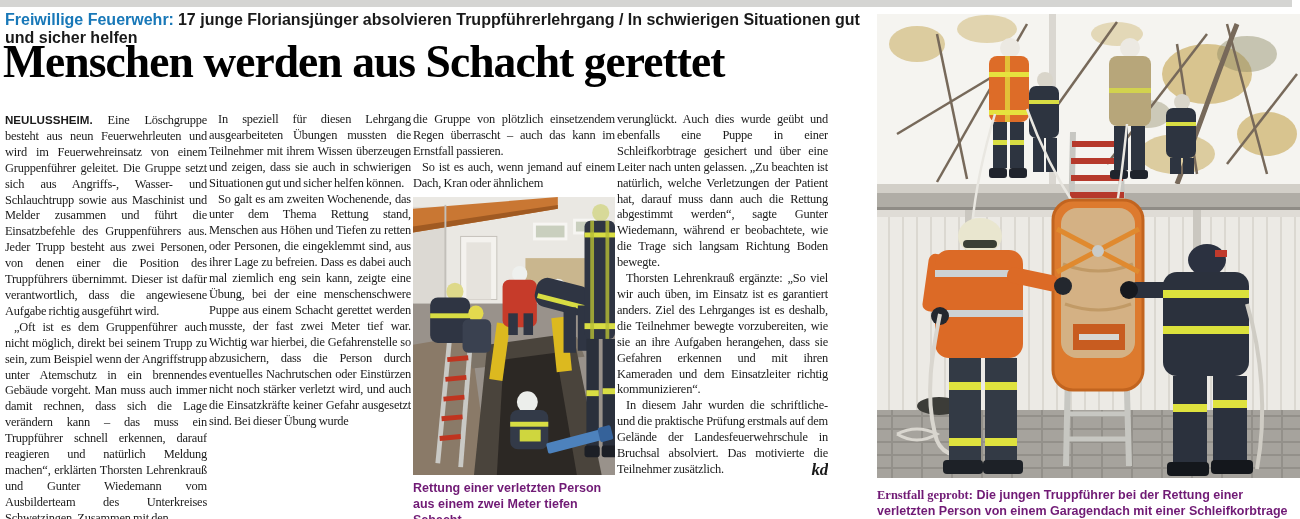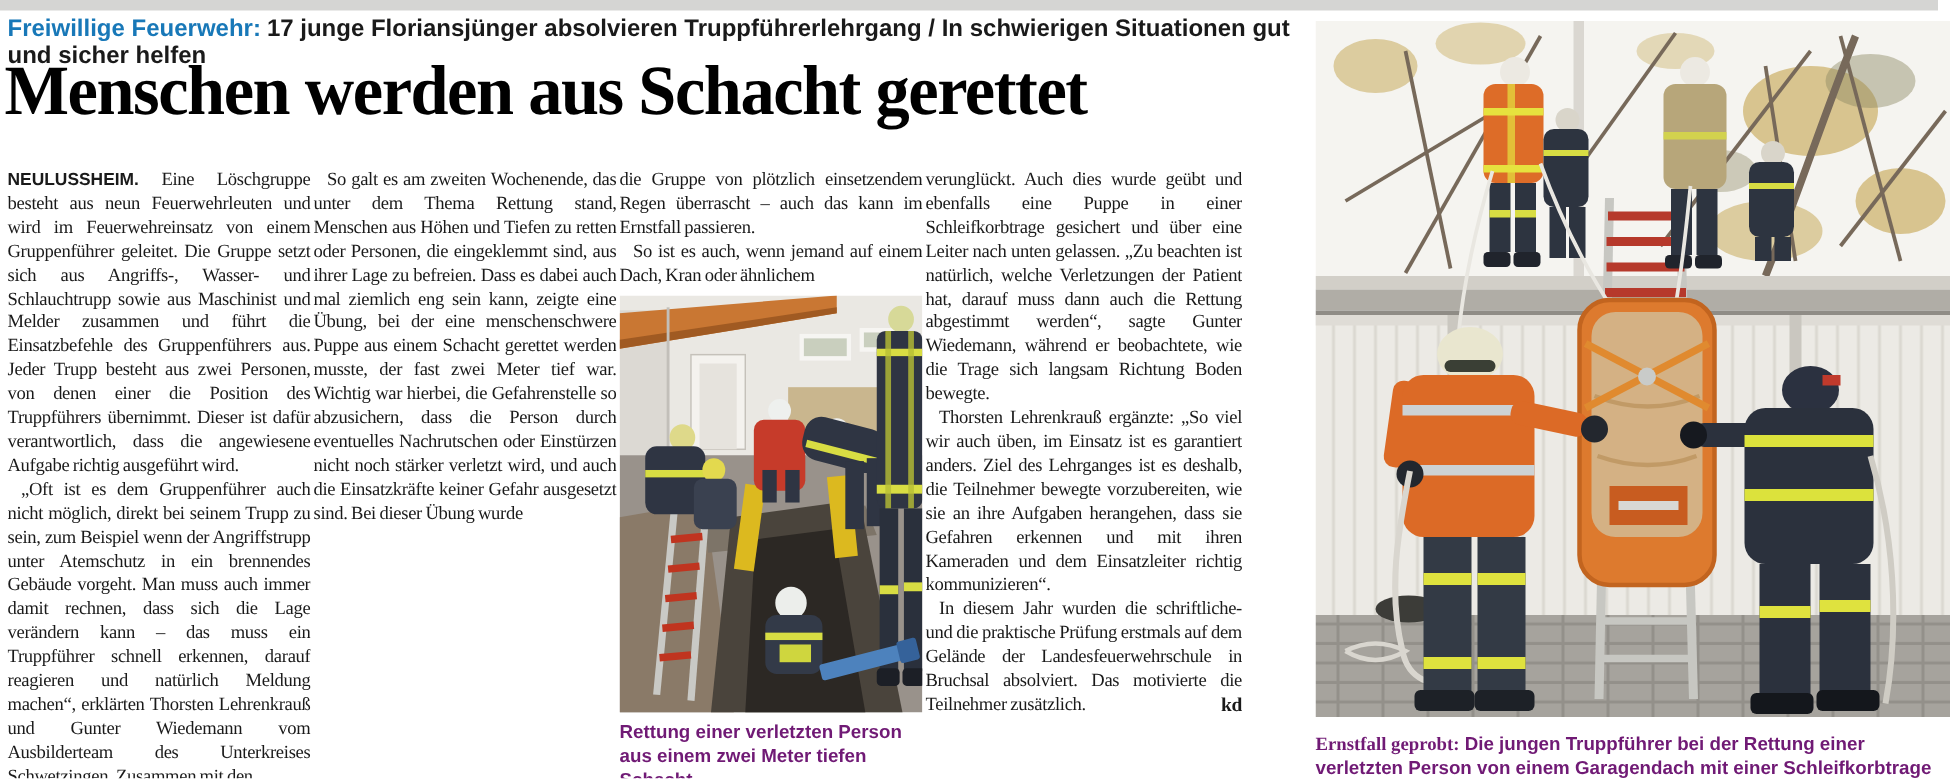--- a/index.html
+++ b/index.html
@@ -14,21 +14,21 @@
             letter-spacing:-1px;color:#000;white-space:nowrap;transform:scaleX(.97);transform-origin:left;}
   .cols{position:absolute;left:5px;top:112px;width:856px;height:419px;overflow:hidden;
         display:grid;grid-template-columns:202px 202px 202px 211px;column-gap:2px;}
   .col{overflow:hidden;}
   .para{margin:0;font-size:12.4px;line-height:15.9px;text-align:justify;
         letter-spacing:-0.2px;word-spacing:-0.6px;}
   .para.ind{text-indent:9px;}
   .lead{font-family:"Liberation Sans", sans-serif;font-weight:bold;font-size:11.6px;letter-spacing:0;}
   .subhead{margin:5px 0 1px 0;font-family:"Liberation Sans", sans-serif;font-weight:bold;
            font-size:13px;color:#111;}
-  .author{float:right;font-weight:bold;font-size:13px;}
+  .author{float:right;font-style:italic;font-weight:bold;font-size:17px;}
   figure{margin:0;}
   .photo-fig{margin-top:5px;}
   .photo-fig svg{display:block;}
   .caption{font-family:"Liberation Sans", sans-serif;font-weight:bold;font-size:12.5px;
            line-height:16px;color:#701a75;margin-top:5px;}
   .cap-lead{font-family:Liberation Serif, serif;font-weight:bold;}
   .right-photo-block{position:absolute;left:877px;top:14px;width:423px;}
 </style>
 </head>
 <body>
@@ -42,20 +42,21 @@
   <h1 class="headline">Menschen werden aus Schacht gerettet</h1>
 
   <div class="cols">
 
     <div class="col">
       <p class="para"><span class="lead">NEULUSSHEIM.</span> <span>Eine Löschgruppe besteht aus neun Feuerwehrleuten und wird im Feuerwehreinsatz von einem Gruppenführer geleitet. Die Gruppe setzt sich aus Angriffs-, Wasser- und Schlauchtrupp sowie aus Maschinist und Melder zusammen und führt die Einsatzbefehle des Gruppenführers aus. Jeder Trupp besteht aus zwei Personen, von denen einer die Position des Truppführers übernimmt. Dieser ist dafür verantwortlich, dass die angewiesene Aufgabe richtig ausgeführt wird.</span></p>
       <p class="para ind">„Oft ist es dem Gruppenführer auch nicht möglich, direkt bei seinem Trupp zu sein, zum Beispiel wenn der Angriffstrupp unter Atemschutz in ein brennendes Gebäude vorgeht. Man muss auch immer damit rechnen, dass sich die Lage verändern kann – das muss ein Truppführer schnell erkennen, darauf reagieren und natürlich Meldung machen“, erklärten Thorsten Lehrenkrauß und Gunter Wiedemann vom Ausbilderteam des Unterkreises Schwetzingen. Zusammen mit den</p>
     </div>
 
     <div class="col">
+      <p class="para ind">In speziell für diesen Lehrgang ausgearbeiteten Übungen mussten die Teilnehmer mit ihrem Wissen überzeugen und zeigen, dass sie auch in schwierigen Situationen gut und sicher helfen können.</p>
       <p class="para ind">So galt es am zweiten Wochenende, das unter dem Thema Rettung stand, Menschen aus Höhen und Tiefen zu retten oder Personen, die eingeklemmt sind, aus ihrer Lage zu befreien. Dass es dabei auch mal ziemlich eng sein kann, zeigte eine Übung, bei der eine menschenschwere Puppe aus einem Schacht gerettet werden musste, der fast zwei Meter tief war. Wichtig war hierbei, die Gefahrenstelle so abzusichern, dass die Person durch eventuelles Nachrutschen oder Einstürzen nicht noch stärker verletzt wird, und auch die Einsatzkräfte keiner Gefahr ausgesetzt sind. Bei dieser Übung wurde</p>
     </div>
 
     <div class="col">
       <p class="para">die Gruppe von plötzlich einsetzendem Regen überrascht – auch das kann im Ernstfall passieren.</p>
       <p class="para ind">So ist es auch, wenn jemand auf einem Dach, Kran oder ähnlichem</p>
 
       <figure class="photo-fig">
         <svg width="202" height="278" viewBox="0 0 212 282" preserveAspectRatio="none">
           <rect x="0" y="0" width="212" height="108" fill="#eae8e3"></rect>

